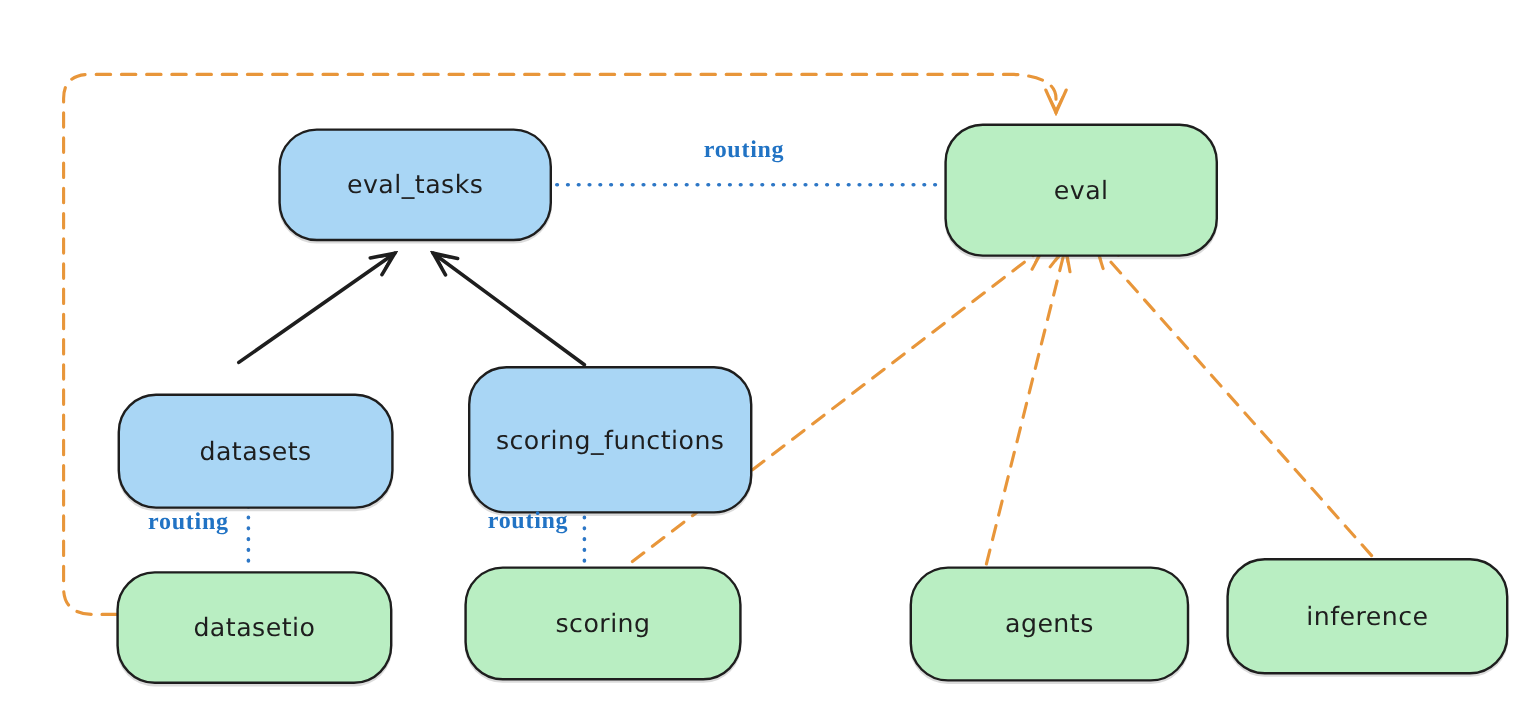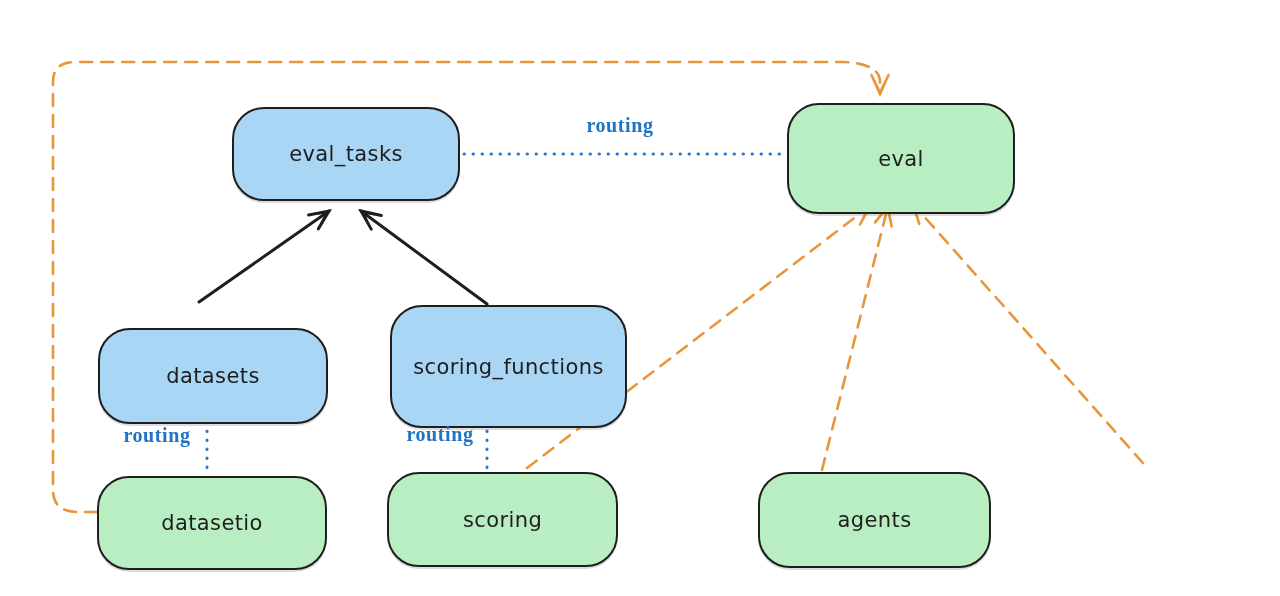--- a/index.html
+++ b/index.html
@@ -80,18 +80,21 @@
   </div>
 
   <div class="node green" style="left:387px;top:472px;width:231px;height:95px;">
     <span>scoring</span>
   </div>
 
   <div class="node green" style="left:710px;top:472px;width:233px;height:96px;margin-left:48px;">
     <span>agents</span>
   </div>
 
+  <div class="node green" style="left:1022px;top:465px;width:235px;height:97px;">
+    <span>inference</span>
+  </div>
 
   <div class="edge-label" style="left:565px;top:114px;">routing</div>
   <div class="edge-label" style="left:102px;top:424px;">routing</div>
   <div class="edge-label" style="left:385px;top:423px;">routing</div>
 
 </div>
 
 </body></html>

